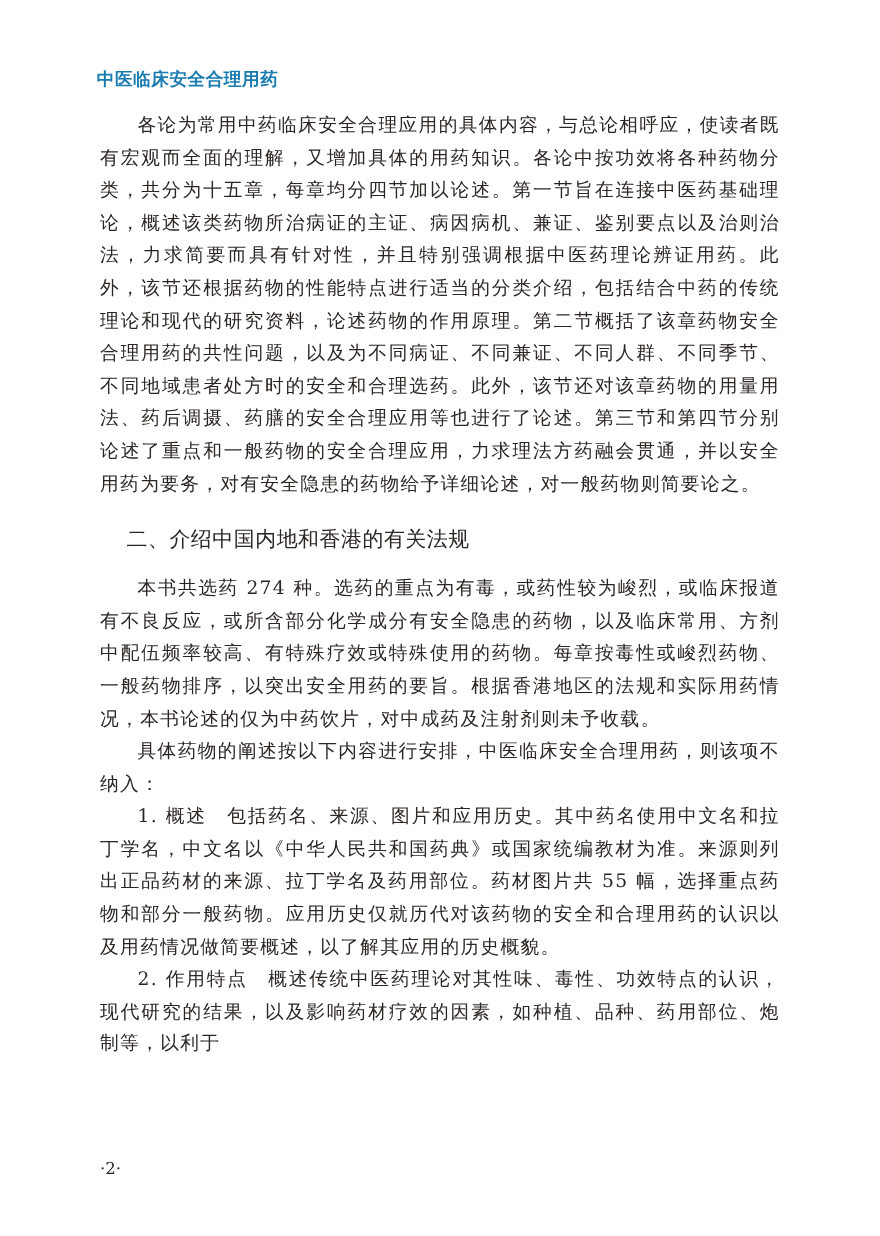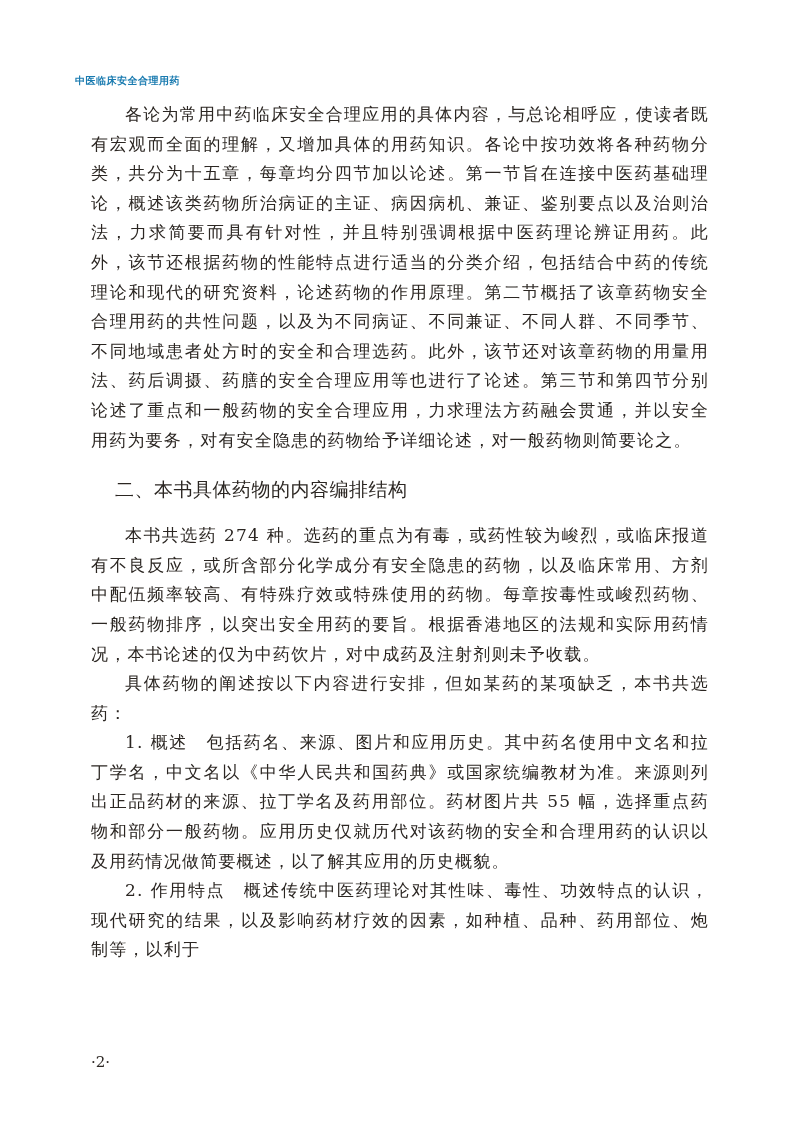--- a/index.html
+++ b/index.html
@@ -1,35 +1,35 @@
 <!DOCTYPE html>
 <html><head>
 <meta charset="utf-8">
 <style>
   html, body { margin: 0; padding: 0; background: #ffffff; }
   body { width: 800px; height: 1124px; position: relative; overflow: hidden;
          font-family: "DejaVu Serif", "Liberation Serif", serif; color: #2b2622; }
-  .running-header { position: absolute; left: 75px; top: 62px; font-size: 10px; font-weight: bold;
-         color: #1a7bb0; font-family: "DejaVu Sans", "Liberation Sans", sans-serif; letter-spacing: 0.5px; margin-top: 12px; }
+  .running-header { position: absolute; left: 88px; top: 62px; font-size: 16px; font-weight: bold;
+         color: #1a7bb0; font-family: "DejaVu Sans", "Liberation Sans", sans-serif; letter-spacing: 0.5px; }
   .content { position: absolute; left: 91px; top: 100px; width: 618px; }
   .para { font-size: 17px; line-height: 29.6px; text-align: justify; margin: 0; letter-spacing: 1.2px; }
   .indent { text-indent: 2em; }
   .section-heading { font-family: "DejaVu Sans", "Liberation Sans", sans-serif; font-size: 19px;
          color: #2b2622; margin: 22px 0 18px 24px; letter-spacing: 0.5px; }
   .page-number { position: absolute; left: 91px; top: 1053px; font-size: 15px; color: #2b2622; }
 </style>
 </head>
 <body>
 
 <div class="running-header">中医临床安全合理用药</div>
 
 <div class="content">
   <p class="para indent">各论为常用中药临床安全合理应用的具体内容，与总论相呼应，使读者既有宏观而全面的理解，又增加具体的用药知识。各论中按功效将各种药物分类，共分为十五章，每章均分四节加以论述。第一节旨在连接中医药基础理论，概述该类药物所治病证的主证、病因病机、兼证、鉴别要点以及治则治法，力求简要而具有针对性，并且特别强调根据中医药理论辨证用药。此外，该节还根据药物的性能特点进行适当的分类介绍，包括结合中药的传统理论和现代的研究资料，论述药物的作用原理。第二节概括了该章药物安全合理用药的共性问题，以及为不同病证、不同兼证、不同人群、不同季节、不同地域患者处方时的安全和合理选药。此外，该节还对该章药物的用量用法、药后调摄、药膳的安全合理应用等也进行了论述。第三节和第四节分别论述了重点和一般药物的安全合理应用，力求理法方药融会贯通，并以安全用药为要务，对有安全隐患的药物给予详细论述，对一般药物则简要论之。</p>
 
-  <div class="section-heading">二、本书具体药物的内容编排结构</div>
+  <div class="section-heading">二、介绍中国内地和香港的有关法规</div>
 
   <p class="para indent">本书共选药 274 种。选药的重点为有毒，或药性较为峻烈，或临床报道有不良反应，或所含部分化学成分有安全隐患的药物，以及临床常用、方剂中配伍频率较高、有特殊疗效或特殊使用的药物。每章按毒性或峻烈药物、一般药物排序，以突出安全用药的要旨。根据香港地区的法规和实际用药情况，本书论述的仅为中药饮片，对中成药及注射剂则未予收载。</p>
-  <p class="para indent">具体药物的阐述按以下内容进行安排，但如某药的某项缺乏，本书共选药：</p>
+  <p class="para indent">具体药物的阐述按以下内容进行安排，中医临床安全合理用药，则该项不纳入：</p>
   <p class="para indent">1. 概述　包括药名、来源、图片和应用历史。其中药名使用中文名和拉丁学名，中文名以《中华人民共和国药典》或国家统编教材为准。来源则列出正品药材的来源、拉丁学名及药用部位。药材图片共 55 幅，选择重点药物和部分一般药物。应用历史仅就历代对该药物的安全和合理用药的认识以及用药情况做简要概述，以了解其应用的历史概貌。</p>
   <p class="para indent">2. 作用特点　概述传统中医药理论对其性味、毒性、功效特点的认识，现代研究的结果，以及影响药材疗效的因素，如种植、品种、药用部位、炮制等，以利于</p>
 </div>
 
 <div class="page-number">·2·</div>
 
 </body></html>

